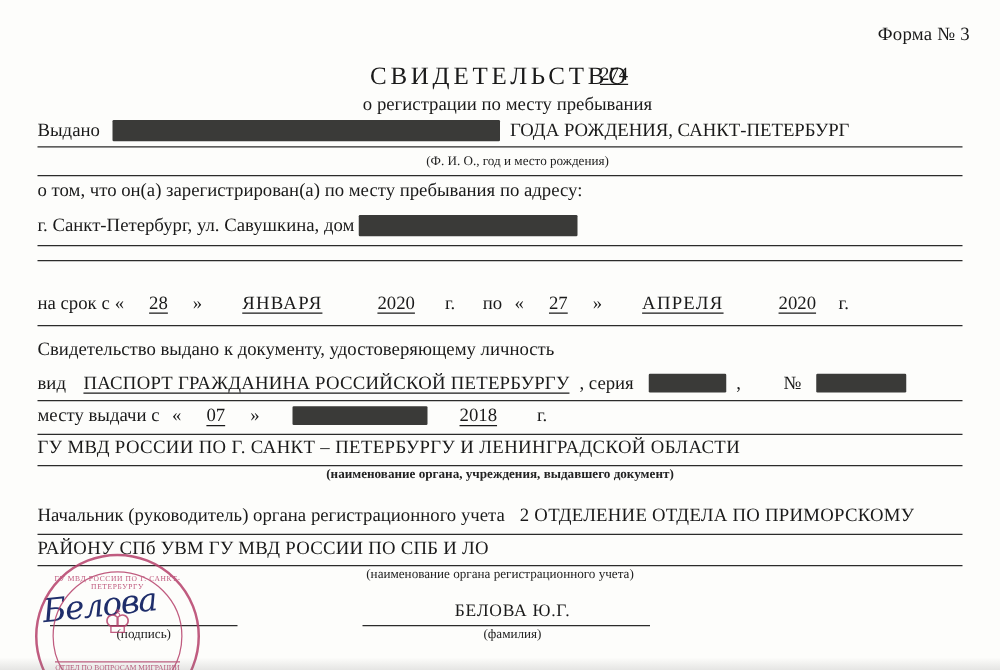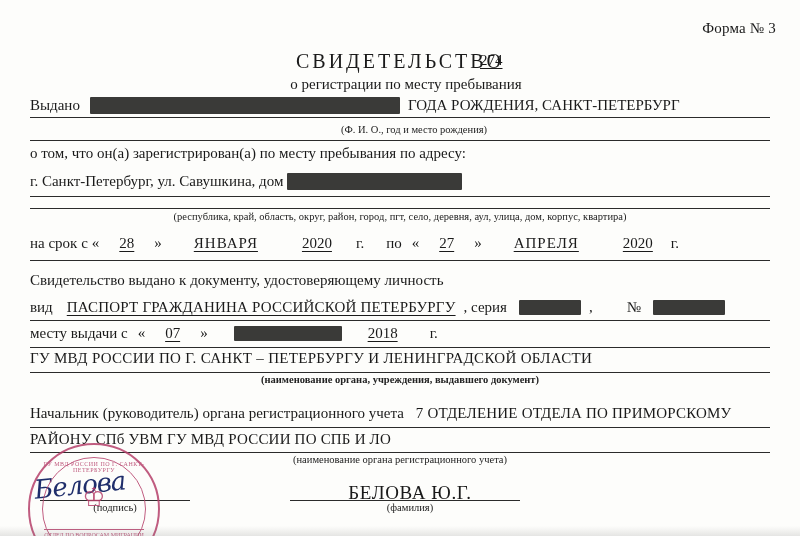--- a/index.html
+++ b/index.html
@@ -97,21 +97,21 @@
 
   .row-chief { left: 30px; top: 404px; }
   .line-chief { left: 30px; right: 30px; top: 427px; }
   .row-chief2 { left: 30px; top: 431px; }
   .line-chief2 { left: 30px; right: 30px; top: 452px; }
   .cap-chief { left: 0; right: 0; top: 454px; }
 
   .sig-line-l { left: 40px; width: 150px; top: 500px; }
   .cap-sig { left: 70px; width: 90px; top: 502px; }
   .sig-line-r { left: 290px; width: 230px; top: 500px; }
-  .name-r { left: 330px; width: 160px; top: 482px; text-align: center; font-size: 19px; letter-spacing: 0.6px; }
+  .name-r { left: 330px; width: 160px; top: 482px; text-align: center; font-size: 14px; letter-spacing: 0.6px; }
   .cap-name { left: 330px; width: 160px; top: 502px; }
 
   .u { text-decoration: underline; text-underline-offset: 3px; text-decoration-thickness: 1px; }
 
   .quote { font-size: 15px; }
 
   
   .stamp {
     left: 28px;
     top: 443px;
@@ -191,21 +191,20 @@
   <div class="abs rule line-blank2"></div>
 
   <div class="abs row-about lbl">о том, что он(а) зарегистрирован(а) по месту пребывания по адресу:</div>
 
   <div class="abs row-addr">
     <span class="lbl">г. Санкт-Петербург, ул. Савушкина, дом</span>
     <span class="redact" style="display:inline-block;width:175px;height:17px;vertical-align:middle;margin:0 0 2px 0;"></span>
   </div>
   <div class="abs rule line-addr"></div>
   <div class="abs rule line-blank3"></div>
-  <div class="abs small-cap cap-addr">(республика, край, область, округ, район, город, пгт, село, деревня, аул, улица, дом, корпус, квартира)</div>
 
   <div class="abs row-term">
     <span class="lbl">на срок с</span>
     <span class="quote">«</span>
     <span class="lbl u" style="margin:0 16px;">28</span>
     <span class="quote">»</span>
     <span class="lbl u" style="margin:0 40px 0 28px;letter-spacing:1px;">ЯНВАРЯ</span>
     <span class="lbl u">2020</span>
     <span class="lbl" style="margin-left:20px;">г.</span>
     <span class="lbl" style="margin-left:18px;">по</span>
@@ -241,21 +240,21 @@
     <span class="lbl" style="margin-left:28px;">г.</span>
   </div>
   <div class="abs rule line-date"></div>
 
   <div class="abs row-organ lbl" style="letter-spacing:0.3px;">ГУ  МВД  РОССИИ  ПО  Г. САНКТ – ПЕТЕРБУРГУ  И  ЛЕНИНГРАДСКОЙ ОБЛАСТИ</div>
   <div class="abs rule line-organ"></div>
   <div class="abs small-cap cap-organ">(наименование органа, учреждения, выдавшего документ)</div>
 
   <div class="abs row-chief">
     <span class="lbl">Начальник (руководитель) органа регистрационного учета</span>
-    <span class="lbl" style="margin-left:8px;letter-spacing:0.2px;">7 ОТДЕЛЕНИЕ ОТДЕЛА  ПО ПРИМОРСКОМУ</span>
+    <span class="lbl" style="margin-left:8px;letter-spacing:0.2px;">2 ОТДЕЛЕНИЕ ОТДЕЛА  ПО ПРИМОРСКОМУ</span>
   </div>
   <div class="abs rule line-chief"></div>
 
   <div class="abs row-chief2 lbl" style="letter-spacing:0.2px;">РАЙОНУ СПб УВМ  ГУ  МВД  РОССИИ  ПО СПБ  И  ЛО</div>
   <div class="abs rule line-chief2"></div>
   <div class="abs small-cap cap-chief">(наименование органа регистрационного учета)</div>
 
   <div class="abs rule sig-line-l"></div>
   <div class="abs small-cap cap-sig">(подпись)</div>
 

